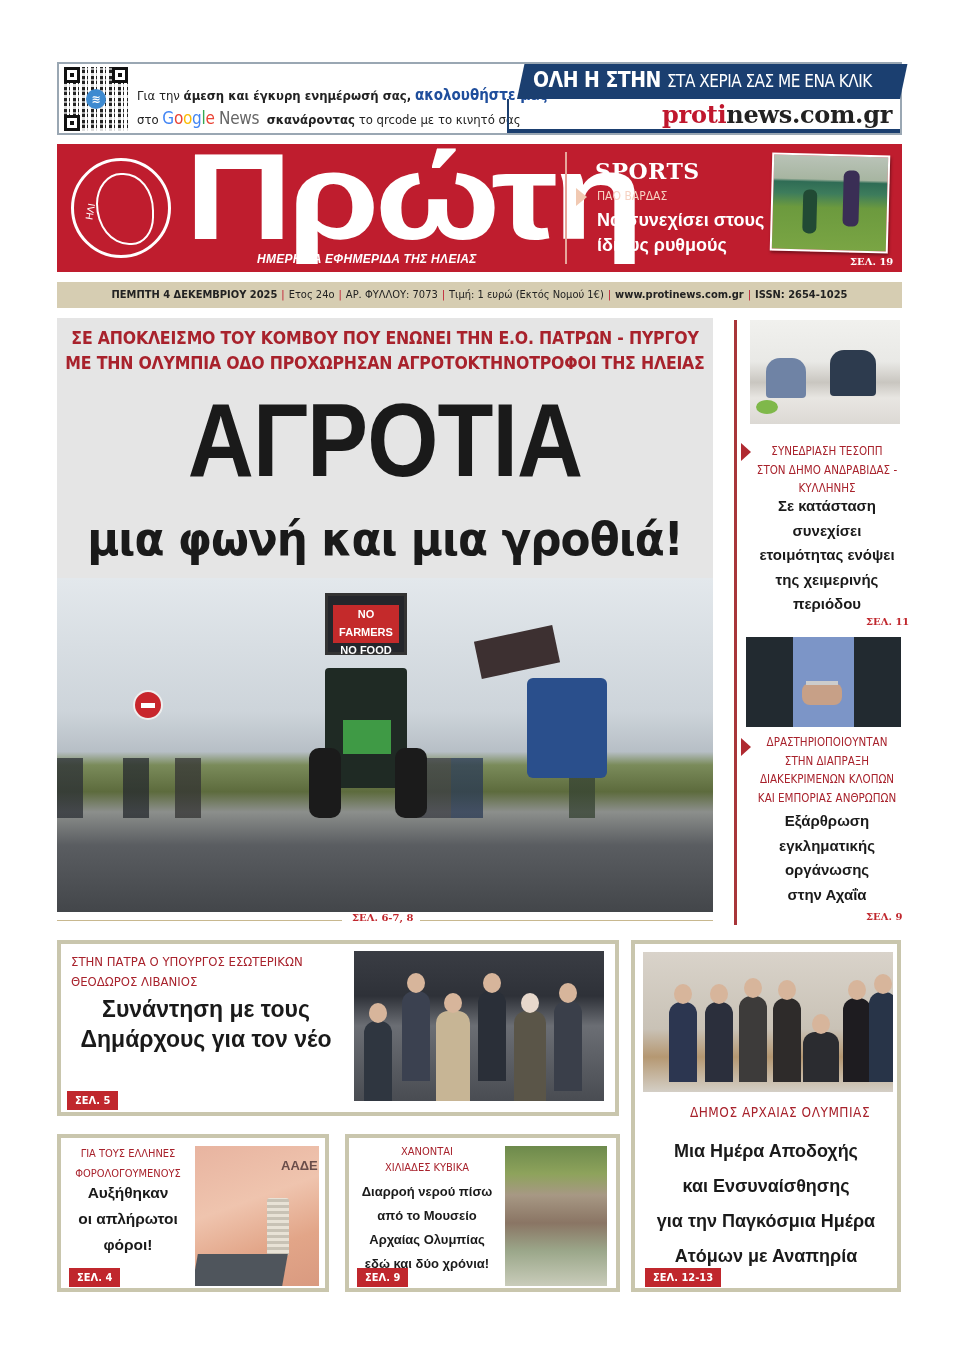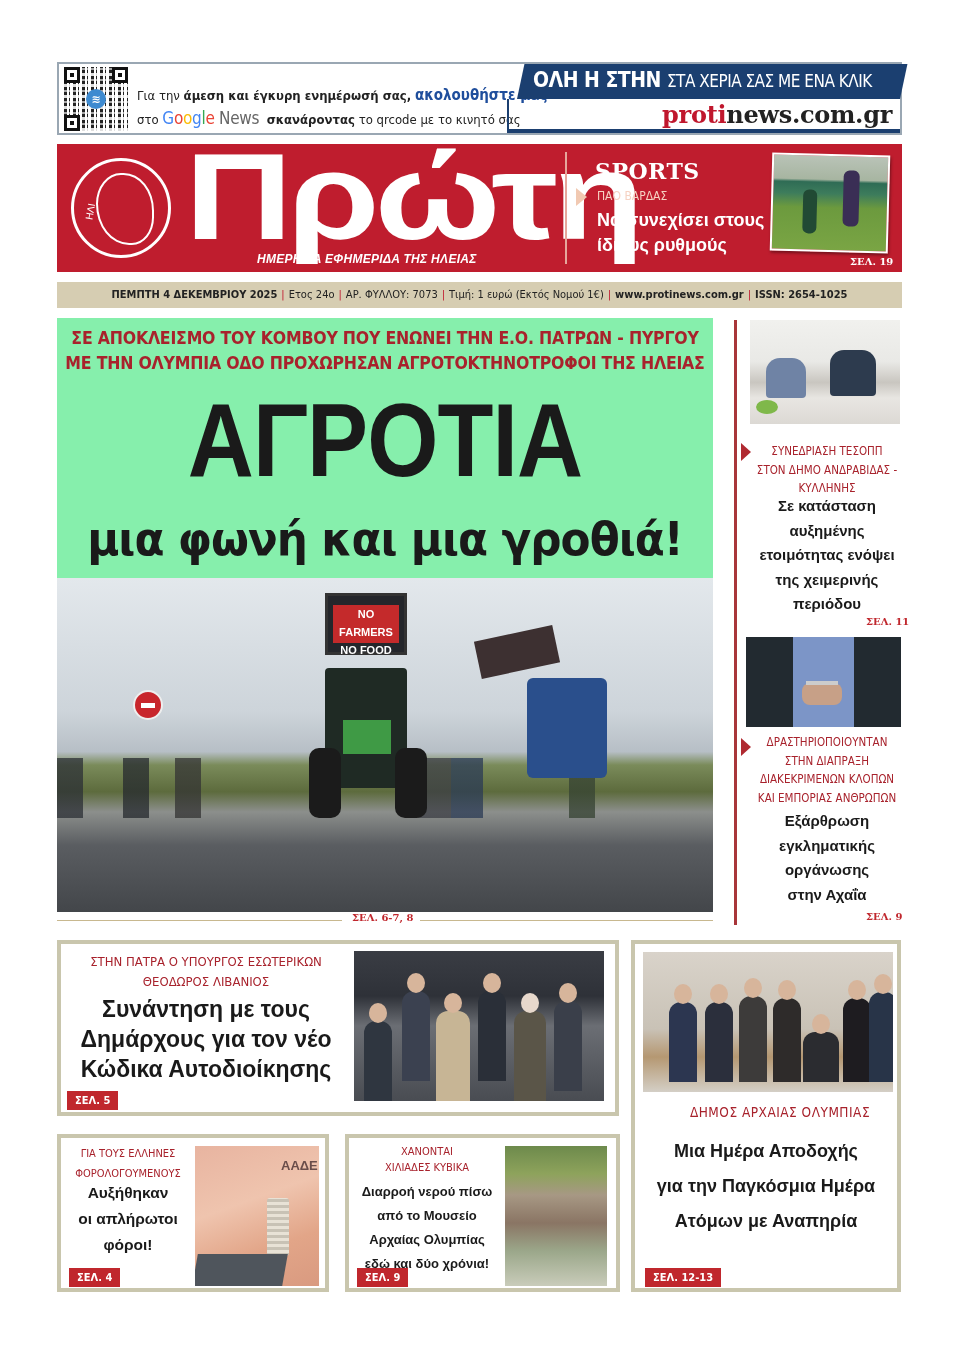--- a/index.html
+++ b/index.html
@@ -49,21 +49,21 @@
   .player1 { left: 30px; top: 34px; width: 14px; height: 44px; background: #214a34; border-radius: 6px; }
   .player2 { left: 70px; top: 14px; width: 16px; height: 56px; background: #3a2e55; border-radius: 6px; }
   .sports-page { left: 793px; top: 112px; color: #fff; font-size: 10px; font-weight: bold; font-family: "DejaVu Serif", serif; }
 
   
   .strip { left: 57px; top: 282px; width: 845px; height: 26px; background: #d6cdb2; text-align: center; font-size: 11px; line-height: 26px; white-space: nowrap; font-family: "DejaVu Sans Condensed", "DejaVu Sans", sans-serif; color: #222; }
   .strip b { font-weight: bold; }
   .strip .sep { color: #c0172d; margin: 0 4px; }
 
   
-  .main { left: 57px; top: 318px; width: 656px; height: 594px; background: #86efac; overflow: hidden; }
+  .main { left: 57px; top: 318px; width: 656px; height: 594px; background: #e5e5e5; overflow: hidden; }
   .kicker { left: 0; top: 8px; width: 656px; text-align: center; color: #a8222c; font-weight: bold; font-size: 17.5px; line-height: 25px; font-family: "DejaVu Sans Condensed", "DejaVu Sans", sans-serif; letter-spacing: -0.2px; }
   .headline { left: 0; top: 70px; width: 656px; text-align: center; font-family: "Liberation Sans", sans-serif; font-weight: bold; font-size: 104px; letter-spacing: -1px; color: #1a1a1a; transform: scaleX(0.88); line-height: 1; }
   .subhead { left: 0; top: 194px; width: 656px; text-align: center; font-family: "DejaVu Sans", sans-serif; font-weight: bold; font-size: 46px; color: #1a1a1a; letter-spacing: -1px; transform: scaleX(0.95); }
   .photo { left: 0; top: 260px; width: 656px; height: 334px; overflow: hidden;
       background: linear-gradient(180deg, #e3e8ec 0%, #cdd4da 40%, #b7bfc6 52%, #7a8b5a 56%, #5d6b3d 64%, #8c8f8c 70%, #5a5d61 80%, #43464a 100%); }
   .tractor { left: 268px; top: 90px; width: 82px; height: 120px; background: #1f2a24; border-radius: 4px; }
   .tractor-green { left: 286px; top: 142px; width: 48px; height: 34px; background: #3f9a45; }
   .wheel { width: 32px; height: 70px; background: #1b1b1b; border-radius: 10px; }
   .sign { left: 268px; top: 15px; width: 82px; height: 62px; background: #24262b; border: 3px solid #333; }
   .sign-inner { left: 5px; top: 9px; width: 66px; height: 38px; background: #c42a2b; color: #fff; font-size: 11px; font-weight: bold; text-align: center; line-height: 18px; }
@@ -85,21 +85,21 @@
   .r-kicker { left: 742px; width: 170px; text-align: center; color: #a8222c; font-size: 11.5px; line-height: 18.5px; font-family: "DejaVu Sans Condensed", "DejaVu Sans", sans-serif; }
   .r-headline { left: 742px; width: 170px; text-align: center; color: #1a1a1a; font-size: 15px; font-weight: bold; line-height: 24.5px; }
   .r-page { color: #c0272d; font-size: 10px; font-weight: bold; font-family: "DejaVu Serif", serif; }
   .r-photo2 { left: 746px; top: 637px; width: 155px; height: 90px; background: linear-gradient(90deg, #222a30 0 30%, #7c95c7 30% 70%, #222a30 70% 100%); overflow: hidden; }
   .hands { left: 56px; top: 46px; width: 40px; height: 22px; background: #c7a087; border-radius: 8px; }
   .cuffs { left: 60px; top: 44px; width: 32px; height: 4px; background: #ccc; }
 
   
   .box { border: 4px solid #c9c6ad; background: #fff; }
   .b1 { left: 57px; top: 940px; width: 562px; height: 176px; }
-  .b1-kicker { left: 10px; top: 8px; width: 270px; text-align: center; color: #a8222c; font-size: 13px; line-height: 20px; font-family: "DejaVu Sans Condensed", "DejaVu Sans", sans-serif; }
+  .b1-kicker { left: 10px; top: 8px; width: 270px; text-align: left; color: #a8222c; font-size: 13px; line-height: 20px; font-family: "DejaVu Sans Condensed", "DejaVu Sans", sans-serif; }
   .b1-head { left: 10px; top: 50px; width: 270px; text-align: center; font-size: 23px; font-weight: bold; line-height: 30px; color: #1a1a1a; }
   .b1-photo { left: 293px; top: 7px; width: 250px; height: 150px; background: linear-gradient(180deg, #3a3d44 0%, #2e3138 30%, #6b6e74 50%, #494c52 100%); overflow: hidden; }
   .suit { width: 28px; height: 90px; border-radius: 12px 12px 0 0; }
   .head { width: 18px; height: 20px; border-radius: 50%; background: #d7b59b; }
 
   .pg-badge { background: #c0272d; color: #fff; font-size: 11px; font-weight: bold; padding: 3px 8px; font-family: "DejaVu Sans Condensed", "DejaVu Sans", sans-serif; }
 
   .b2 { left: 631px; top: 940px; width: 270px; height: 352px; }
   .b2-photo { left: 8px; top: 8px; width: 250px; height: 140px; background: linear-gradient(180deg, #d9d3ca 0%, #c9c2b6 55%, #b59872 75%, #d4cfc6 100%); overflow: hidden; }
   .b2-kicker { left: 0; top: 160px; width: 262px; text-align: center; color: #a8222c; font-size: 13.5px; letter-spacing: 0.5px; font-family: "DejaVu Sans Condensed", "DejaVu Sans", sans-serif; padding-left: 28px; }
@@ -213,21 +213,21 @@
   <div class="abs plant"></div>
 </div>
 <div class="abs tri" style="left:741px;top:443px"></div>
 <div class="abs r-kicker" style="top:442px">
   <div>ΣΥΝΕΔΡΙΑΣΗ ΤΕΣΟΠΠ</div>
   <div>ΣΤΟΝ ΔΗΜΟ ΑΝΔΡΑΒΙΔΑΣ -</div>
   <div>ΚΥΛΛΗΝΗΣ</div>
 </div>
 <div class="abs r-headline" style="top:494px">
   <div>Σε κατάσταση</div>
-  <div>αυξημένης</div>
+  <div>συνεχίσει</div>
   <div>ετοιμότητας ενόψει</div>
   <div>της χειμερινής</div>
   <div>περιόδου</div>
 </div>
 <div class="abs r-page" style="left:866px;top:616px">ΣΕΛ. 11</div>
 
 <div class="abs r-photo2">
   <div class="abs hands"></div>
   <div class="abs cuffs"></div>
 </div>
@@ -247,21 +247,20 @@
 <div class="abs r-page" style="left:866px;top:911px">ΣΕΛ. 9</div>
 
 <div class="abs box b1">
   <div class="abs b1-kicker">
     <div>ΣΤΗΝ ΠΑΤΡΑ Ο ΥΠΟΥΡΓΟΣ ΕΣΩΤΕΡΙΚΩΝ</div>
     <div>ΘΕΟΔΩΡΟΣ ΛΙΒΑΝΙΟΣ</div>
   </div>
   <div class="abs b1-head">
     <div>Συνάντηση με τους</div>
     <div>Δημάρχους για τον νέο</div>
-    <div>Κώδικα Αυτοδιοίκησης</div>
   </div>
   <div class="abs pg-badge" style="left:6px;top:147px">ΣΕΛ. 5</div>
   <div class="abs b1-photo">
     <div class="abs suit" style="left:10px;top:70px;background:#2f3640"></div>
     <div class="abs head" style="left:15px;top:52px"></div>
     <div class="abs suit" style="left:48px;top:40px;background:#3b4150"></div>
     <div class="abs head" style="left:53px;top:22px"></div>
     <div class="abs suit" style="left:82px;top:60px;background:#c7b595;width:34px"></div>
     <div class="abs head" style="left:90px;top:42px"></div>
     <div class="abs suit" style="left:124px;top:40px;background:#2a2f38"></div>
@@ -286,20 +285,21 @@
     <div class="abs suit" style="left:160px;top:80px;background:#2b2c30;width:36px;height:50px"></div>
     <div class="abs head" style="left:169px;top:62px"></div>
     <div class="abs suit" style="left:200px;top:46px;background:#1e1c20;height:84px"></div>
     <div class="abs head" style="left:205px;top:28px"></div>
     <div class="abs suit" style="left:226px;top:40px;background:#283448;height:90px"></div>
     <div class="abs head" style="left:231px;top:22px"></div>
   </div>
   <div class="abs b2-kicker">ΔΗΜΟΣ ΑΡΧΑΙΑΣ ΟΛΥΜΠΙΑΣ</div>
   <div class="abs b2-head">
     <div>Μια Ημέρα Αποδοχής</div>
+    <div>και Ενσυναίσθησης</div>
     <div>για την Παγκόσμια Ημέρα</div>
     <div>Ατόμων με Αναπηρία</div>
   </div>
   <div class="abs pg-badge" style="left:10px;top:324px">ΣΕΛ. 12-13</div>
 </div>
 
 <div class="abs box b3">
   <div class="abs b3-kicker">
     <div>ΓΙΑ ΤΟΥΣ ΕΛΛΗΝΕΣ</div>
     <div>ΦΟΡΟΛΟΓΟΥΜΕΝΟΥΣ</div>

